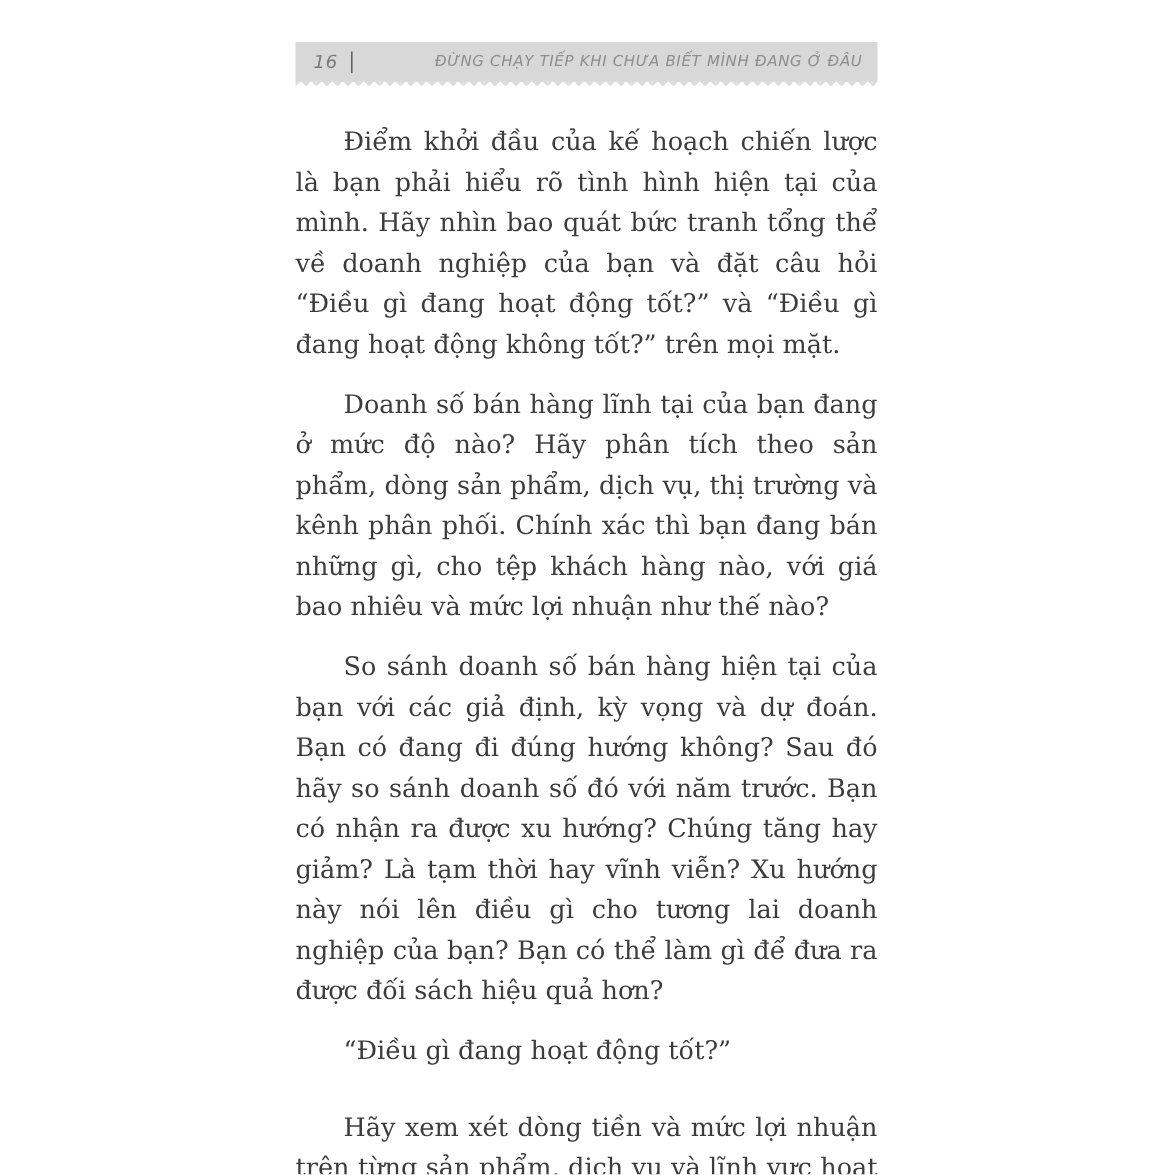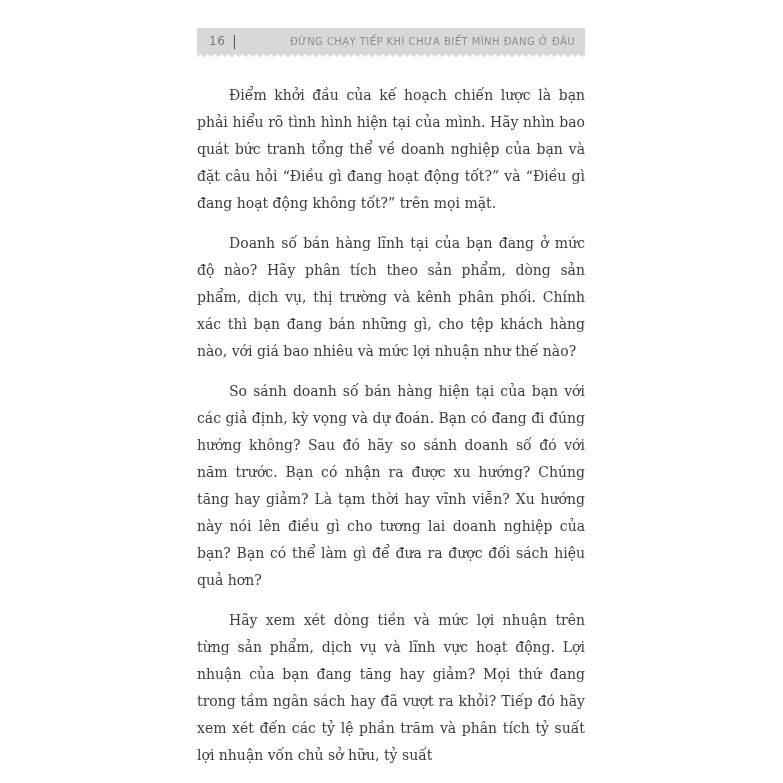--- a/index.html
+++ b/index.html
@@ -25,20 +25,21 @@
   .header-bar {
     position: relative;
     height: 26px;
     background: #d8d8d8;
     display: flex;
     align-items: center;
     justify-content: space-between;
     padding: 0 10px 0 12px;
     box-sizing: border-box;
     font-family: "DejaVu Sans", sans-serif;
+    font-style: italic;
   }
   .header-bar::after { 
     content: "";
     position: absolute;
     left: 0; right: 0; bottom: -4px;
     height: 4px;
     background-image:
       linear-gradient(135deg, #dcdcdc 35%, rgba(255,255,255,0) 35%),
       linear-gradient(225deg, #dcdcdc 35%, rgba(255,255,255,0) 35%);
     background-size: 7px 4px;
@@ -64,21 +65,21 @@
     color: #8d8d8d;
     letter-spacing: 0.45px;
     white-space: nowrap;
   }
   
   .body-text {
     margin-top: 28px;
     color: #3c3c3c;
   }
   .body-text p {
-    font-size: 14px;
+    font-size: 17px;
     line-height: 27px;
     text-align: justify;
     text-indent: 32px;
     margin: 0 0 13px 0;
   }
   p.pull-quote {
     text-align: left;
     margin-bottom: 24px;
   }
   h2.section-heading {
@@ -101,17 +102,18 @@
         <span class="page-number">16</span>
         <span class="page-sep">|</span>
       </span>
       <span class="running-title">ĐỪNG CHẠY TIẾP KHI CHƯA BIẾT MÌNH ĐANG Ở ĐÂU</span>
     </div>
 
     <div class="body-text">
       <p>Điểm khởi đầu của kế hoạch chiến lược là bạn phải hiểu rõ tình hình hiện tại của mình. Hãy nhìn bao quát bức tranh tổng thể về doanh nghiệp của bạn và đặt câu hỏi “Điều gì đang hoạt động tốt?” và “Điều gì đang hoạt động không tốt?” trên mọi mặt.</p>
       <p>Doanh số bán hàng lĩnh tại của bạn đang ở mức độ nào? Hãy phân tích theo sản phẩm, dòng sản phẩm, dịch vụ, thị trường và kênh phân phối. Chính xác thì bạn đang bán những gì, cho tệp khách hàng nào, với giá bao nhiêu và mức lợi nhuận như thế nào?</p>
       <p>So sánh doanh số bán hàng hiện tại của bạn với các giả định, kỳ vọng và dự đoán. Bạn có đang đi đúng hướng không? Sau đó hãy so sánh doanh số đó với năm trước. Bạn có nhận ra được xu hướng? Chúng tăng hay giảm? Là tạm thời hay vĩnh viễn? Xu hướng này nói lên điều gì cho tương lai doanh nghiệp của bạn? Bạn có thể làm gì để đưa ra được đối sách hiệu quả hơn?</p>
+      <p class="pull-quote">“Điều gì đang hoạt động tốt?”</p>
       <p>Hãy xem xét dòng tiền và mức lợi nhuận trên từng sản phẩm, dịch vụ và lĩnh vực hoạt động. Lợi nhuận của bạn đang tăng hay giảm? Mọi thứ đang trong tầm ngân sách hay đã vượt ra khỏi? Tiếp đó hãy xem xét đến các tỷ lệ phần trăm và phân tích tỷ suất lợi nhuận vốn chủ sở hữu, tỷ suất</p>
     </div>
 
   </div>
 </div>
 
 </body></html>

